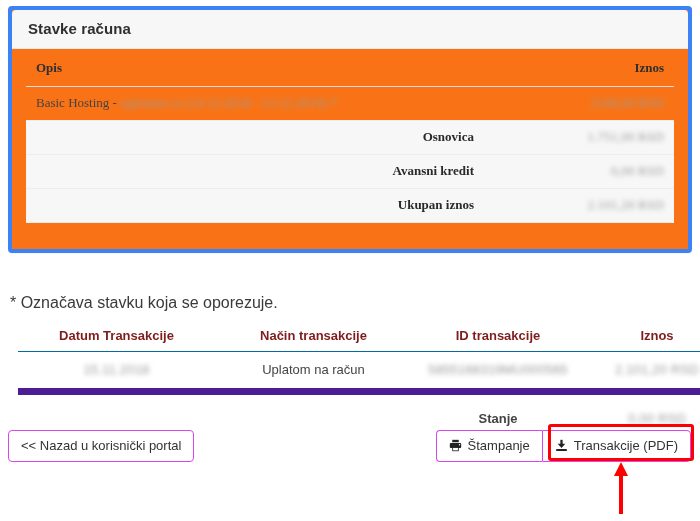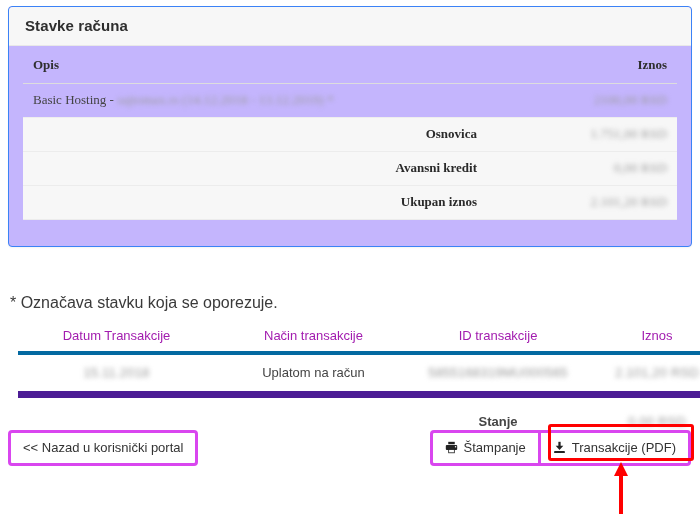--- a/index.html
+++ b/index.html
@@ -16,22 +16,22 @@
     position: relative;
     overflow: hidden;
   }
 
   
   .panel {
     position: absolute;
     left: 8px;
     top: 6px;
     width: 684px;
-    background: #c4b5fd;
-    border: 1px solid #3b82f6;
+    background: #f97316;
+    border: 4px solid #3b82f6;
     border-radius: 4px;
     box-shadow: 0 1px 2px rgba(0,0,0,0.045);
     box-sizing: border-box;
   }
   .panel-heading {
     background: #f7f7f7;
     border-bottom: 1px solid #e8e8e8;
     border-radius: 4px 4px 0 0;
     padding: 10px 16px 11px 16px;
   }
@@ -109,25 +109,25 @@
     top: 326px;
     width: 664px;
   }
   table.trans {
     width: 100%;
     border-collapse: collapse;
     table-layout: fixed;
   }
   table.trans th {
     font-size: 13px;
-    font-weight: normal;
-    color: #a21caf;
+    font-weight: bold;
+    color: #7f1d1d;
     text-align: center;
     padding: 2px 6px 8px 6px;
-    border-bottom: 4px solid #0369a1;
+    border-bottom: 1px solid #0369a1;
   }
   table.trans td {
     font-size: 13px;
     text-align: center;
     color: #444444;
     padding: 10px 6px 11px 6px;
     border-bottom: 7px solid #4c1d95;
   }
   table.trans tr.balance-row td {
     border-bottom: none;
@@ -143,21 +143,21 @@
     font-weight: bold;
     color: #2a2a2a;
   }
 
   
   .btn {
     display: inline-flex;
     align-items: flex-end;
     gap: 6px;
     background: #ffffff;
-    border: 3px solid #d946ef;
+    border: 1px solid #d946ef;
     border-radius: 4px;
     font-size: 13px;
     color: #333333;
     padding: 8px 12px 9px 12px;
     box-sizing: border-box;
     line-height: 1;
     cursor: pointer;
     white-space: nowrap;
   }
   .btn-back {

